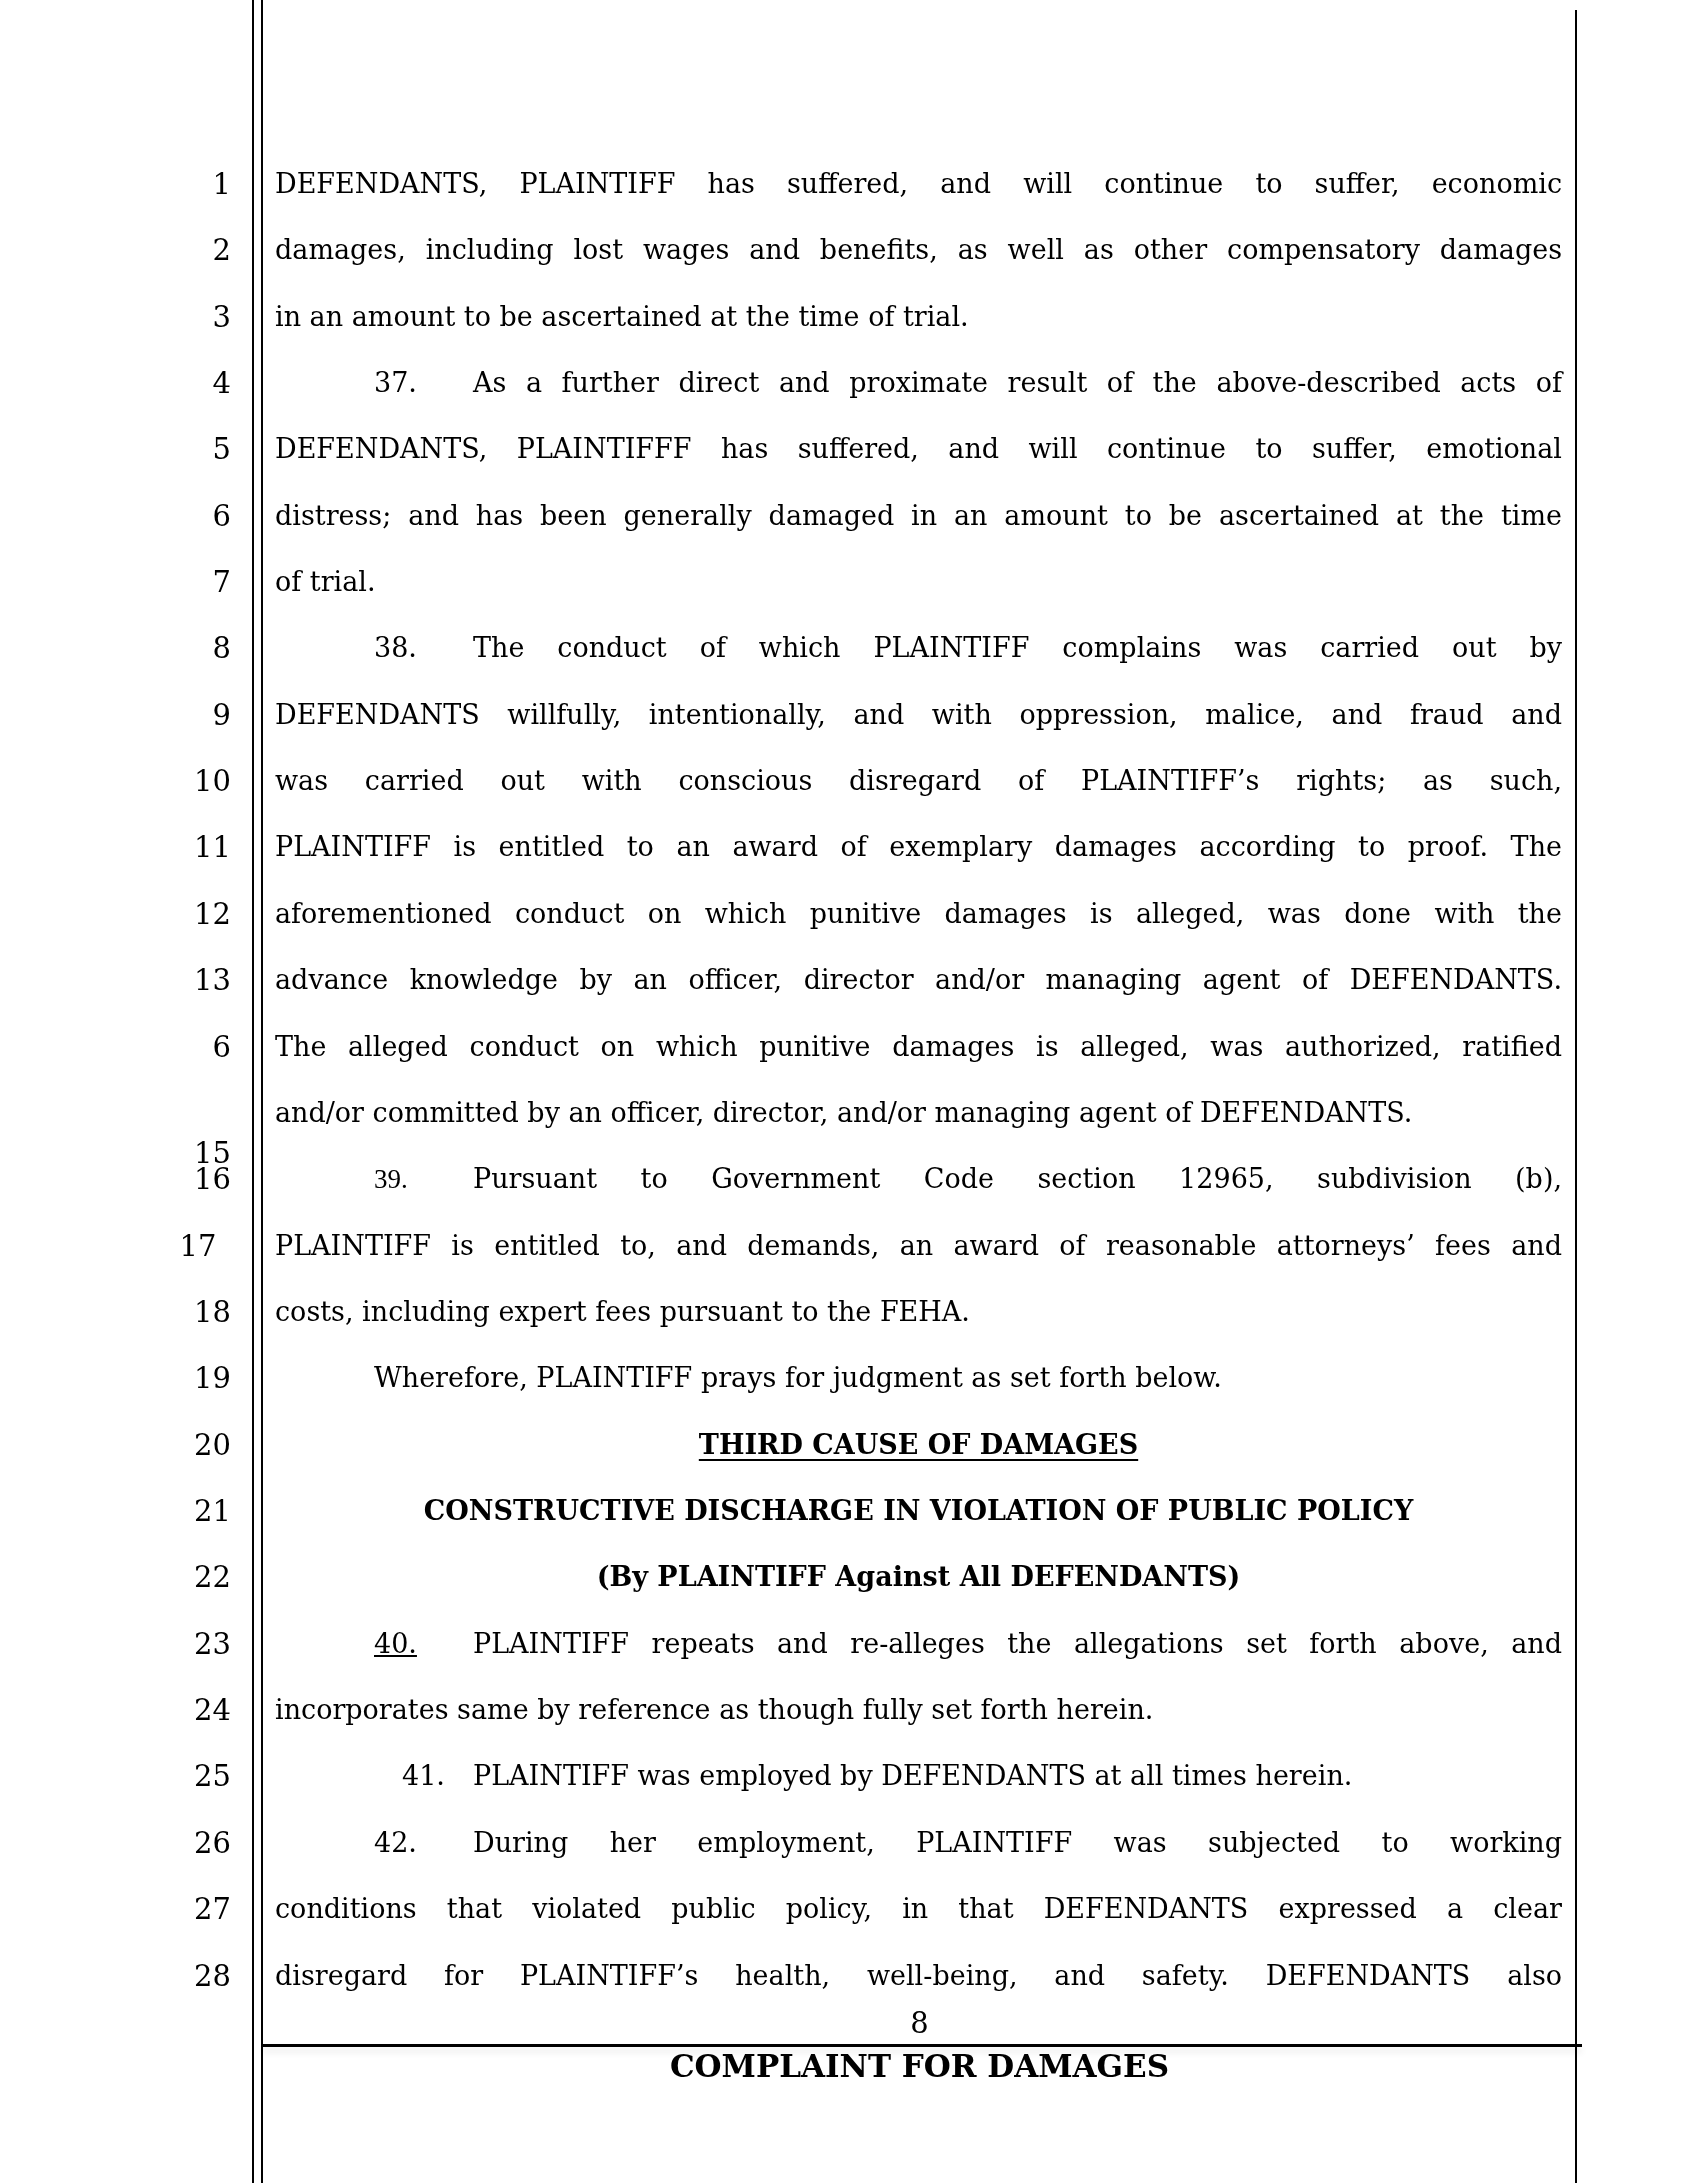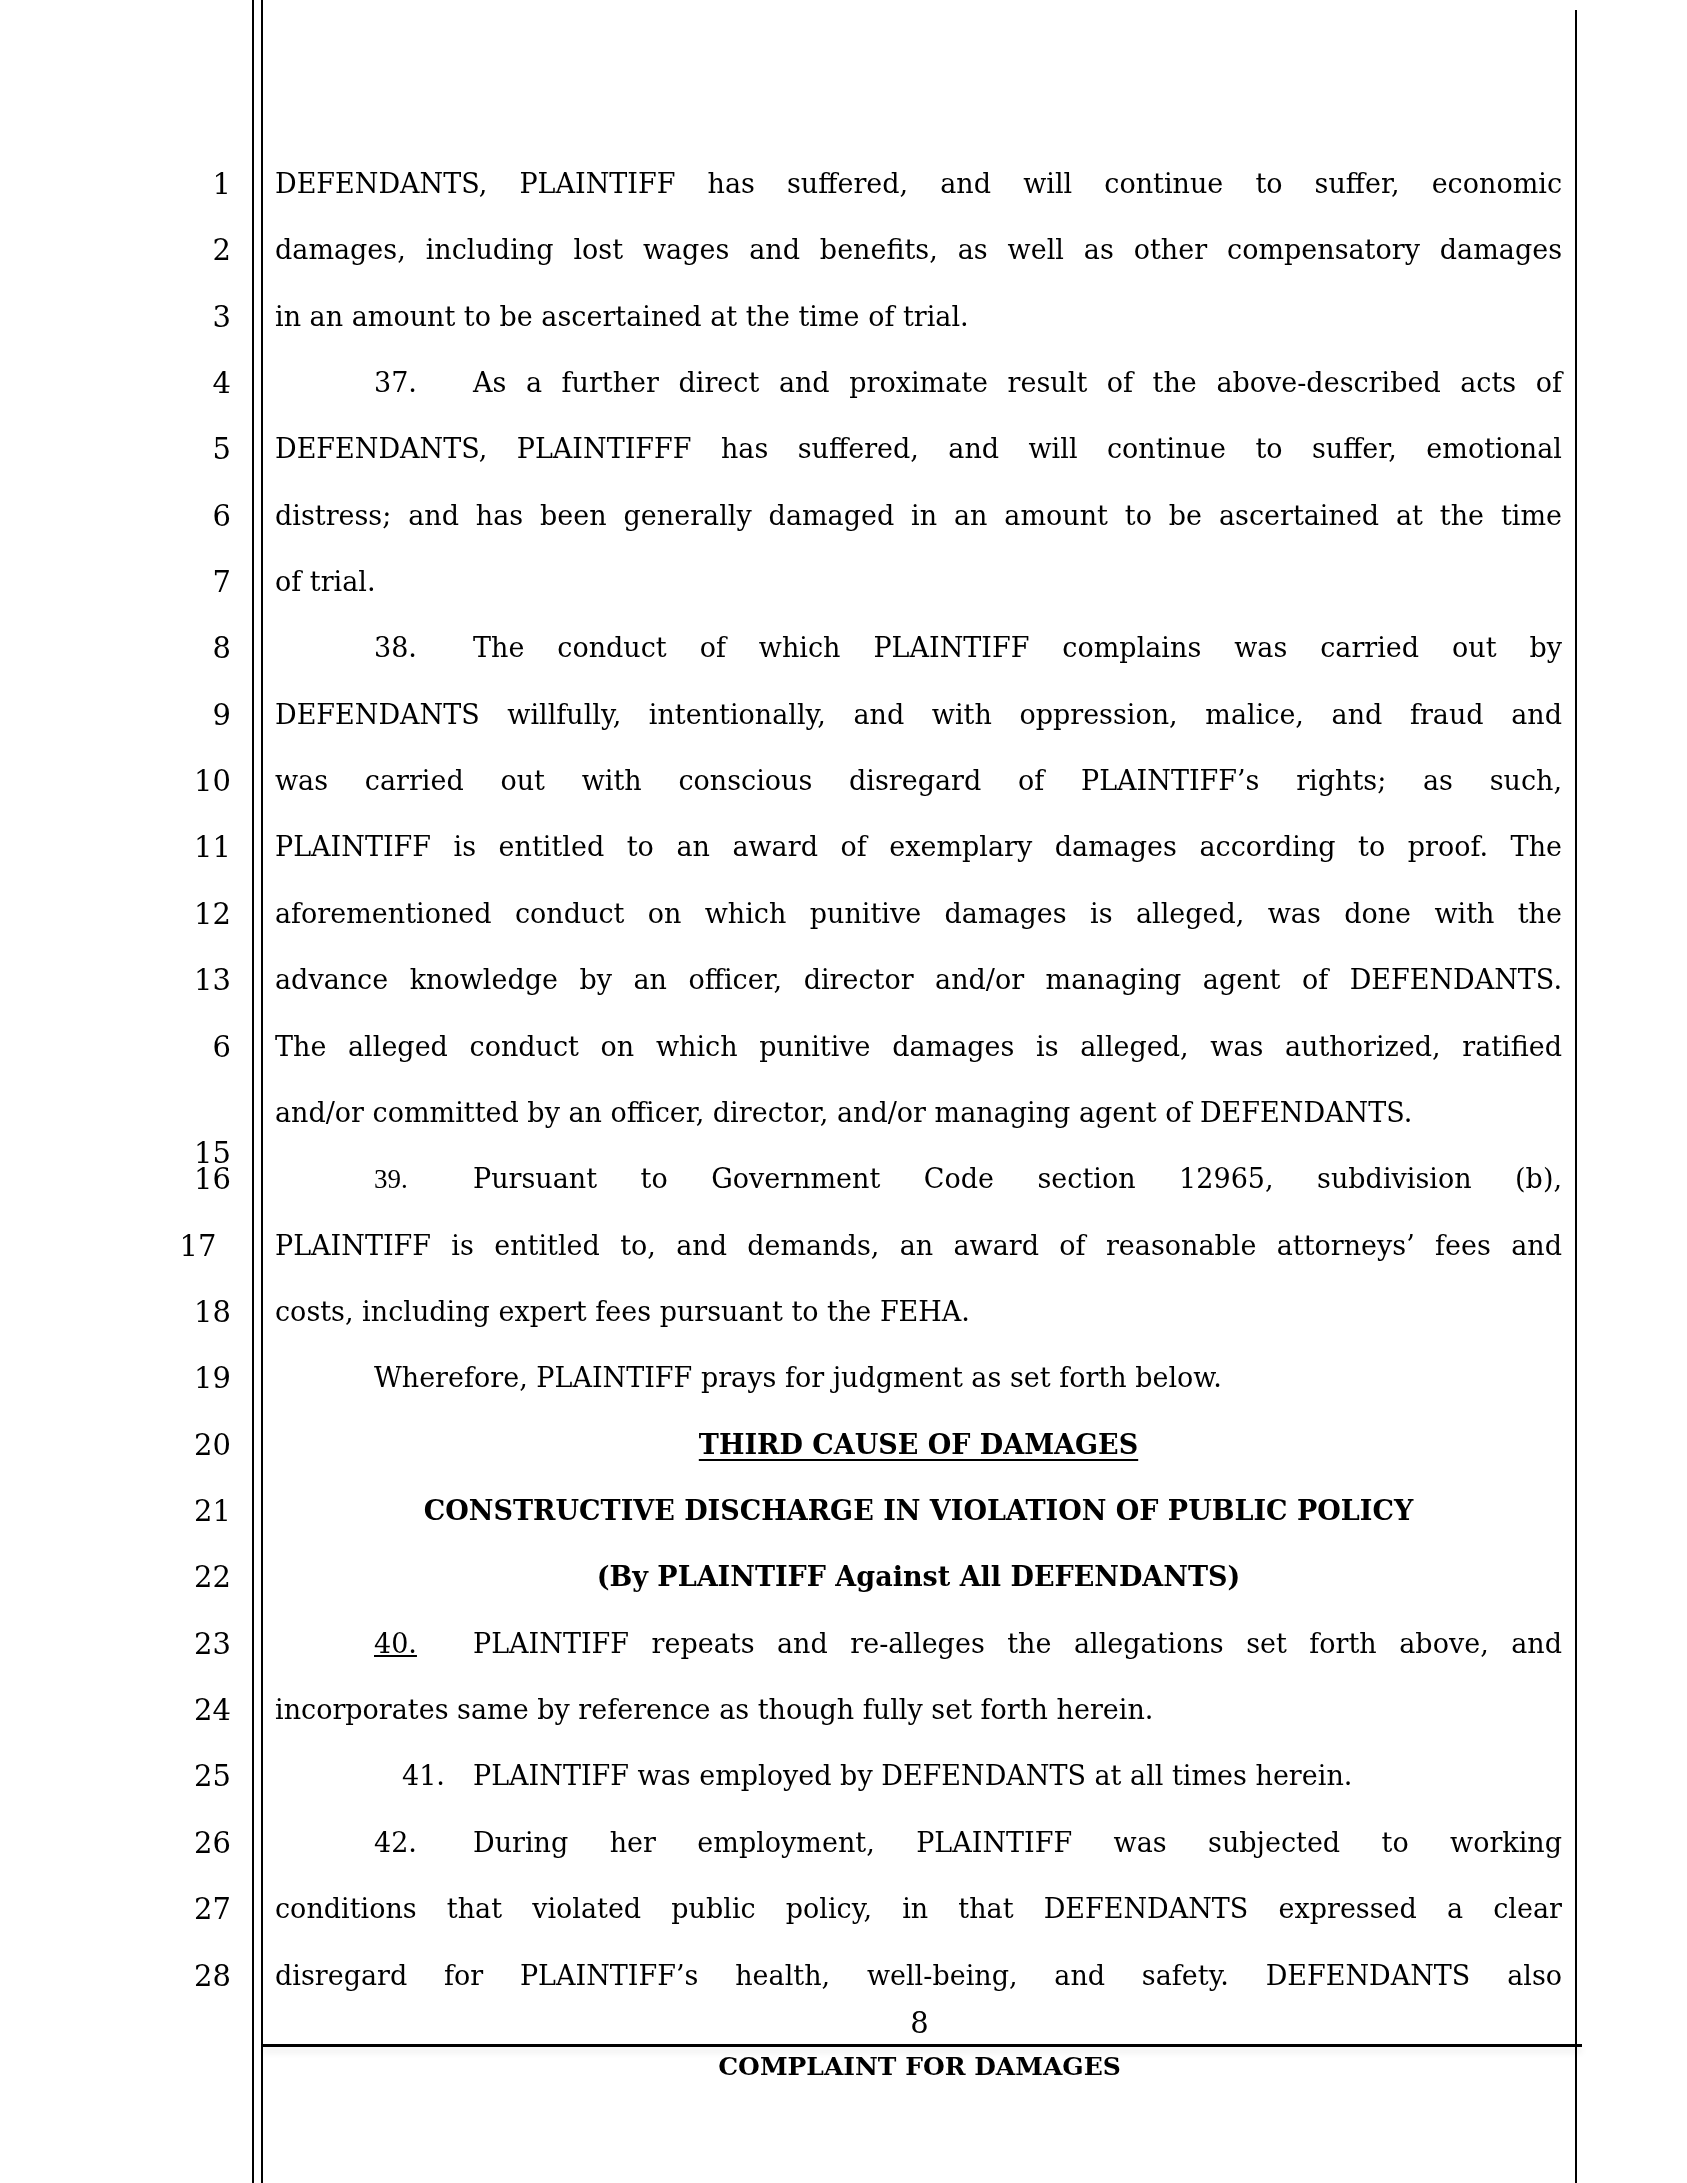--- a/index.html
+++ b/index.html
@@ -14,21 +14,21 @@
   .row { position: absolute; left: 275px; width: 1287px; height: 66px;
          font-size: 27px; line-height: 66px; white-space: nowrap; }
   .row.just { text-align: justify; text-align-last: justify; white-space: normal; }
   .center { text-align: center; font-weight: bold; }
   .u { text-decoration: underline; text-decoration-thickness: 2px; text-underline-offset: 5.3px; }
   #footer-rule { position: absolute; left: 263px; top: 2044px; width: 1319px; height: 2.6px; background: #000;
                  box-shadow: 0 5.3px 6.6px rgba(0,0,0,0.10); }
   #page-num { position: absolute; left: 263px; width: 1313px; top: 2005px; text-align: center;
               font-size: 29px; line-height: 37px; }
   #footer-title { position: absolute; left: 263px; width: 1313px; top: 2050px; text-align: center;
-                  font-size: 25px; font-weight: bold; line-height: 33px; }
+                  font-size: 31px; font-weight: bold; line-height: 33px; }
 </style>
 </head>
 <body>
 
 <div id="vl1" class="vline"></div>
 <div id="vl2" class="vline"></div>
 <div id="vr" class="vline"></div>
 
 <div id="line-numbers">
     <div class="ln" style="top: 151px;">1</div>

